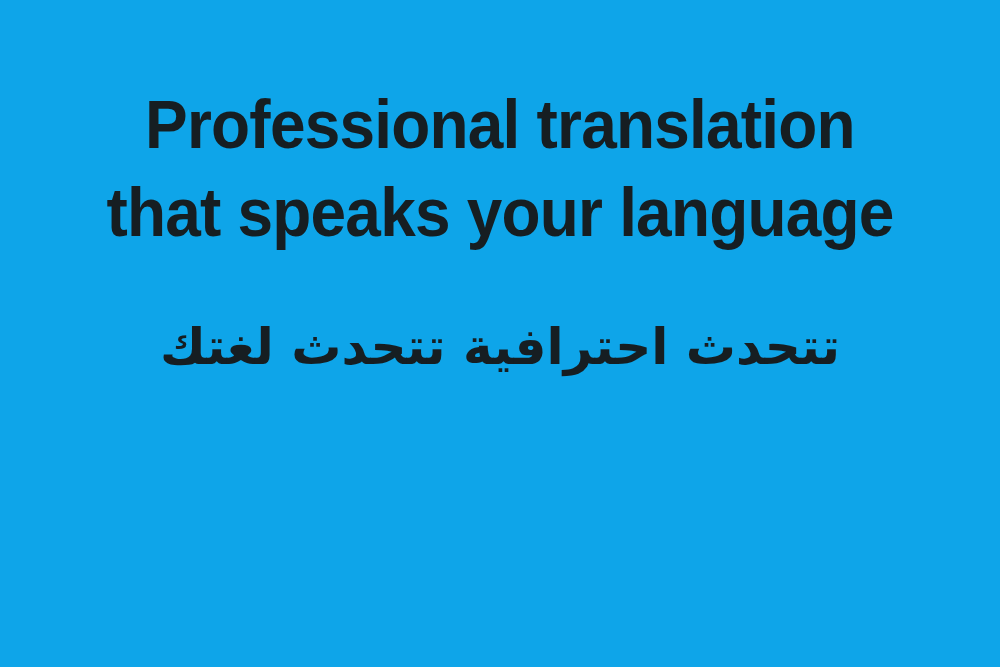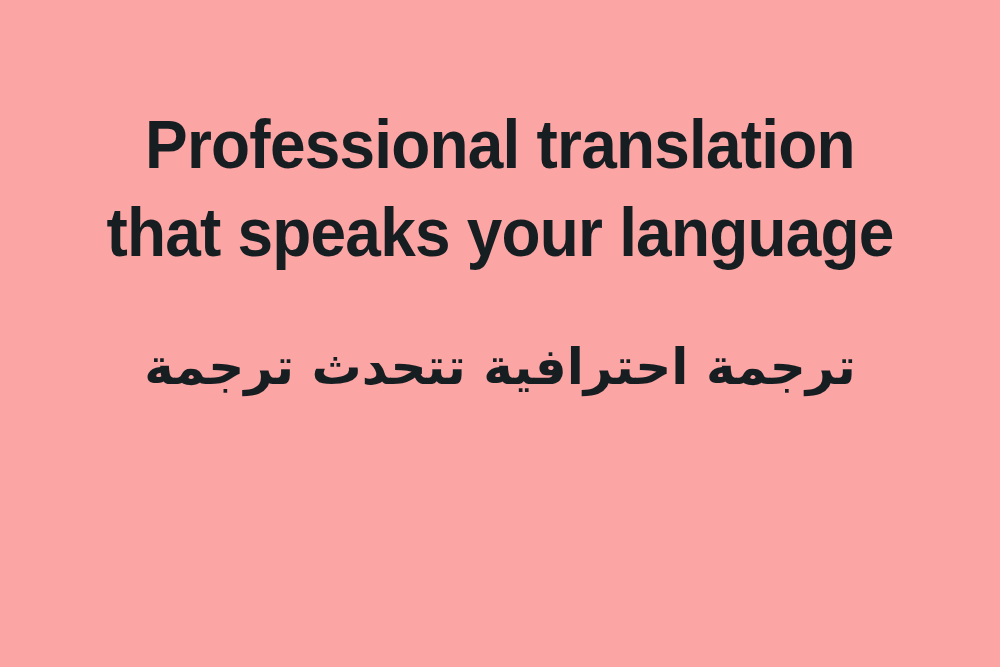--- a/index.html
+++ b/index.html
@@ -14,26 +14,26 @@
     overflow: hidden;
     background: #FBF8F1;
     font-family: "Liberation Sans", "DejaVu Sans", sans-serif;
     -webkit-font-smoothing: antialiased;
   }
 
   .hero {
     box-sizing: border-box;
     width: 1000px;
     height: 667px;
-    background: #fca5a5;
+    background: #0ea5e9;
     display: flex;
     flex-direction: column;
     align-items: center;
     justify-content: flex-start;
-    padding-top: 100px;
+    padding-top: 80px;
   }
 
   .hero-headline {
     margin: 0;
     padding: 0;
     width: 900px;
     text-align: center;
     color: #161E22;
     font-family: "Liberation Sans Narrow", "Liberation Sans", "DejaVu Sans Condensed", "DejaVu Sans", sans-serif;
     font-size: 68px;
@@ -69,15 +69,15 @@
 </head>
 <body>
 
 <main class="hero">
 
   <h1 class="hero-headline">
     <span class="headline-line">Professional translation</span>
     <span class="headline-line">that speaks your language</span>
   </h1>
 
-  <p class="hero-subheadline" lang="ar" dir="rtl">ترجمة احترافية تتحدث ترجمة</p>
+  <p class="hero-subheadline" lang="ar" dir="rtl">تتحدث احترافية تتحدث لغتك</p>
 
 </main>
 
 </body></html>

